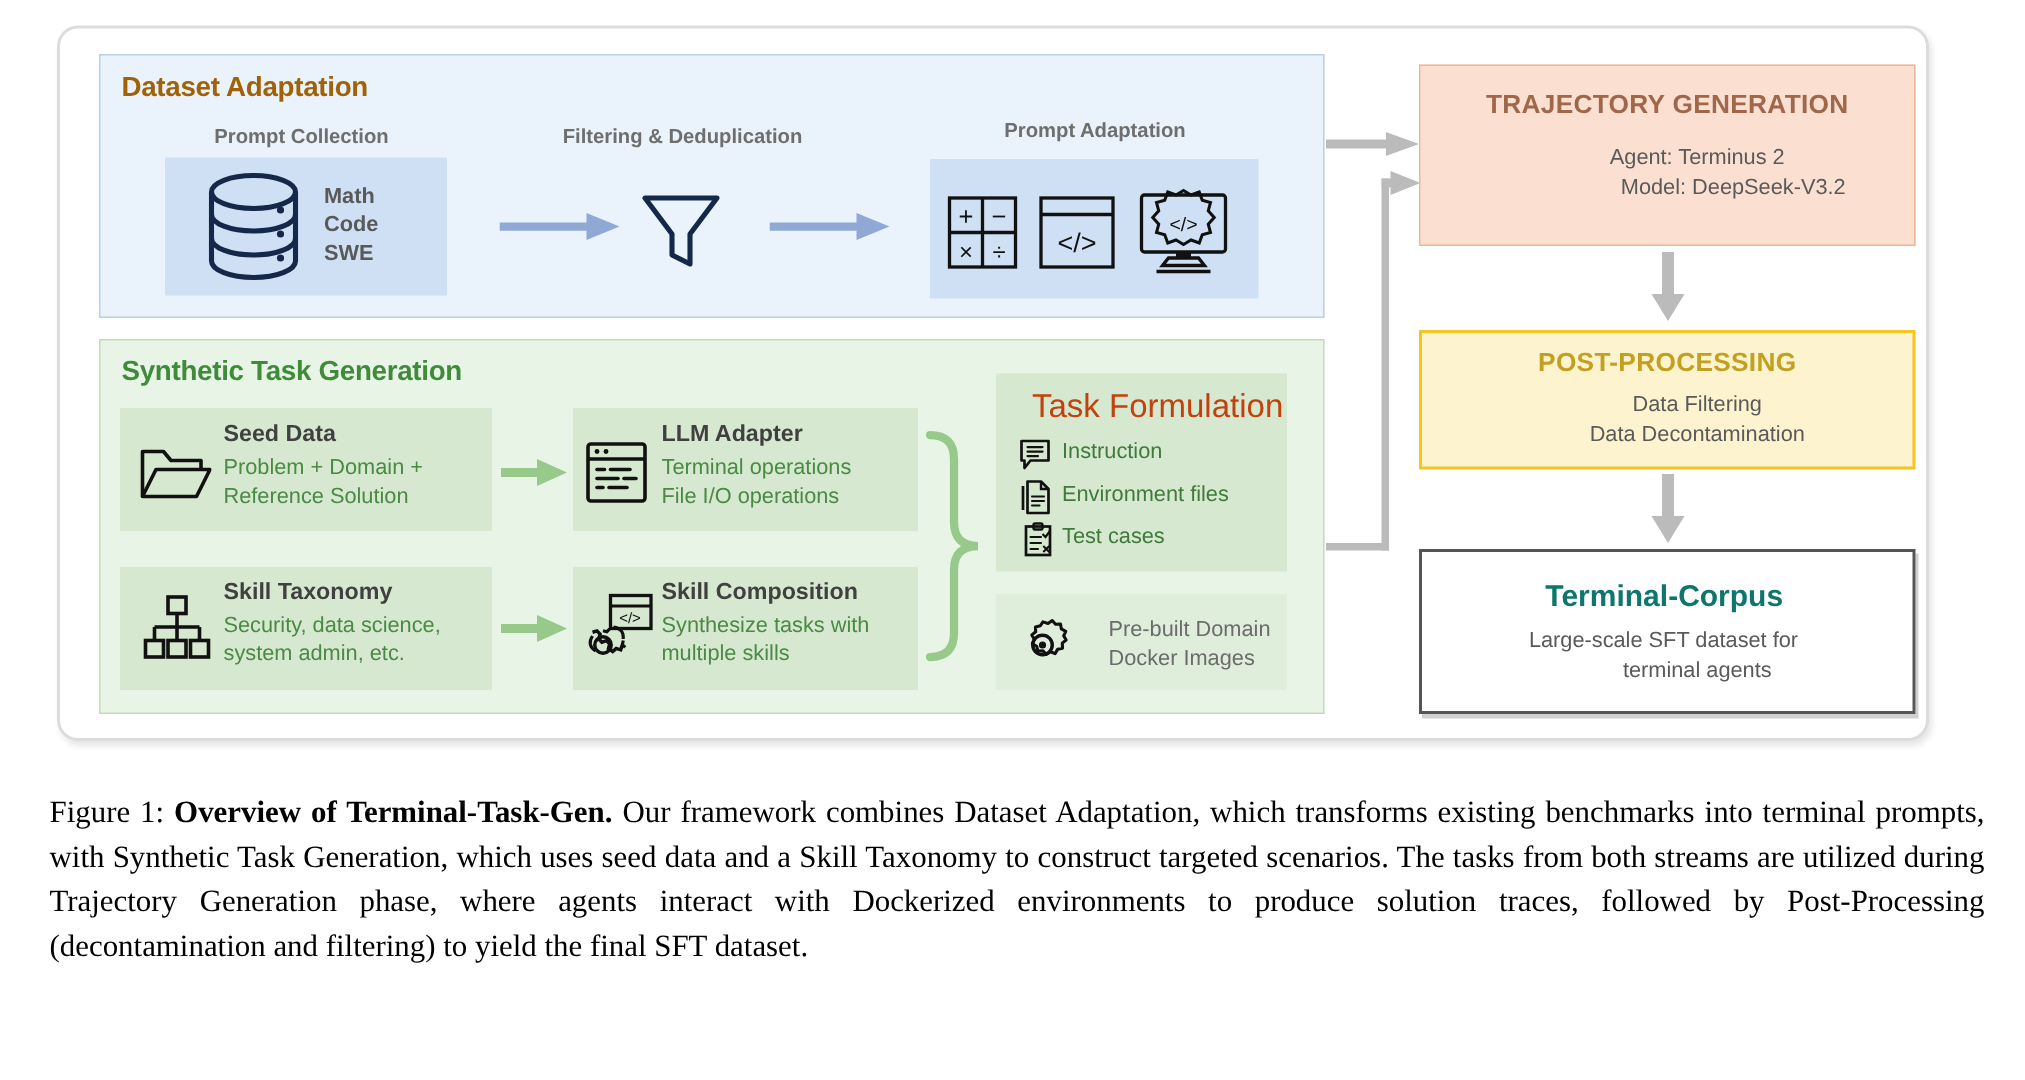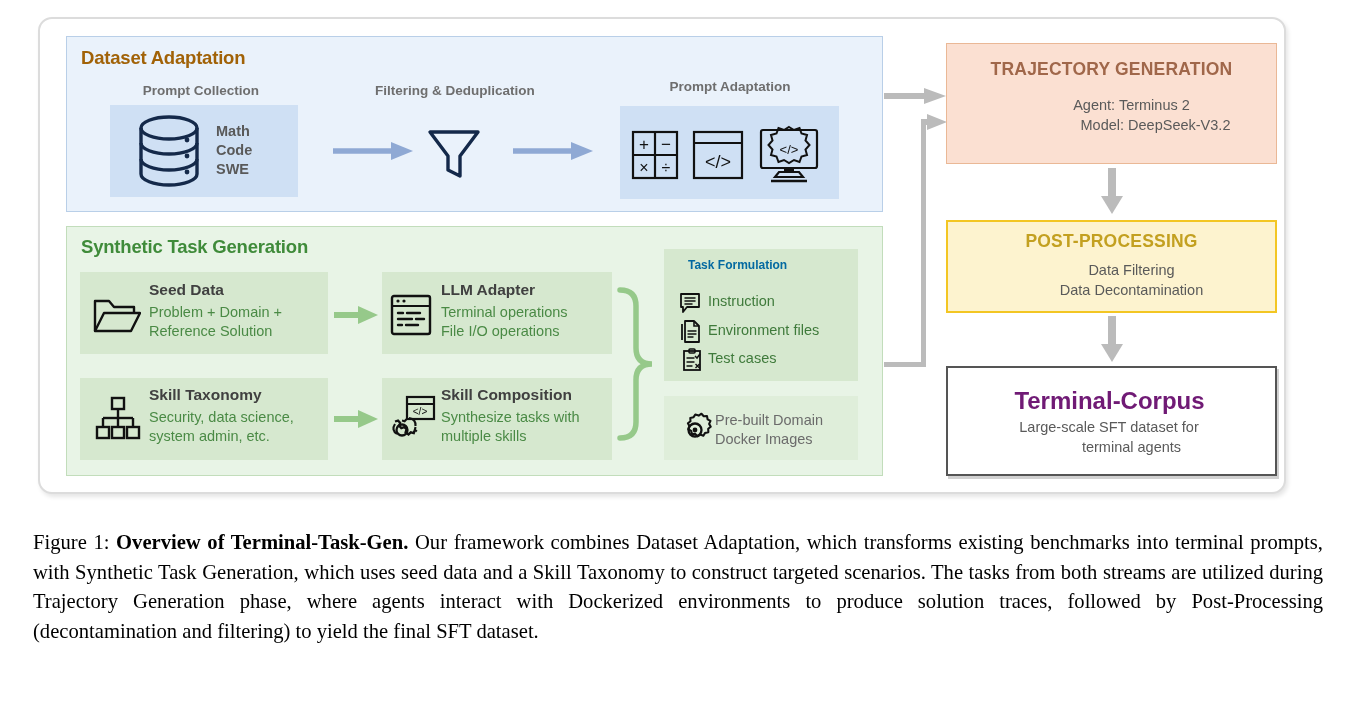--- a/index.html
+++ b/index.html
@@ -84,25 +84,25 @@
     position: absolute;
     font-size: 15.5px; font-weight: bold; color: #404040;
     white-space: nowrap;
   }
   .card-body {
     position: absolute;
     font-size: 14.5px; color: #4a8a45; line-height: 19px;
   }
   .card-body-gray {
     position: absolute;
-    font-size: 14.5px; color: #6b6b6b; line-height: 19px;
+    font-size: 14.5px; color: #6b6b6b; line-height: 19px; margin-left: 24px;
   }
   .tf-title {
     position: absolute;
-    font-size: 12px; font-weight: bold; color: #0369a1;
+    font-size: 22px; font-weight: normal; color: #c2410c;
     white-space: nowrap;
   }
   .tf-item {
     position: absolute;
     font-size: 14.5px; color: #3f7a3b; white-space: nowrap;
   }
 
   
   .box-traj {
     position: absolute;
@@ -447,21 +447,21 @@
   </div>
 
   <div class="box-post"></div>
   <div class="rbox-title" style="left:946px; top:231px; width:331px; font-size:17.5px; color:#c3a020; letter-spacing:0.2px;">POST-PROCESSING</div>
   <div class="rbox-sub" style="top:260px;">
     <div style="width:331px; margin-left:946px;">Data Filtering</div>
     <div style="width:331px; margin-left:946px;">Data Decontamination</div>
   </div>
 
   <div class="box-corpus"></div>
-  <div class="rbox-title" style="left:946px; top:387px; width:327px; font-size:24px; color:#701a75;">Terminal-Corpus</div>
+  <div class="rbox-title" style="left:946px; top:387px; width:327px; font-size:20px; color:#0f766e;">Terminal-Corpus</div>
   <div class="rbox-sub" style="top:417px;">
     <div style="width:286px; margin-left:946px;">Large-scale SFT dataset for</div>
     <div style="width:331px; margin-left:946px;">terminal agents</div>
   </div>
 
   <div class="caption">
     <span>Figure 1:</span>
     <b>Overview of Terminal-Task-Gen.</b>
     <span>Our framework combines Dataset Adaptation, which transforms existing benchmarks into terminal prompts, with Synthetic Task Generation, which uses seed data and a Skill Taxonomy to construct targeted scenarios. The tasks from both streams are utilized during Trajectory Generation phase, where agents interact with Dockerized environments to produce solution traces, followed by Post-Processing (decontamination and filtering) to yield the final SFT dataset.</span>
   </div>

